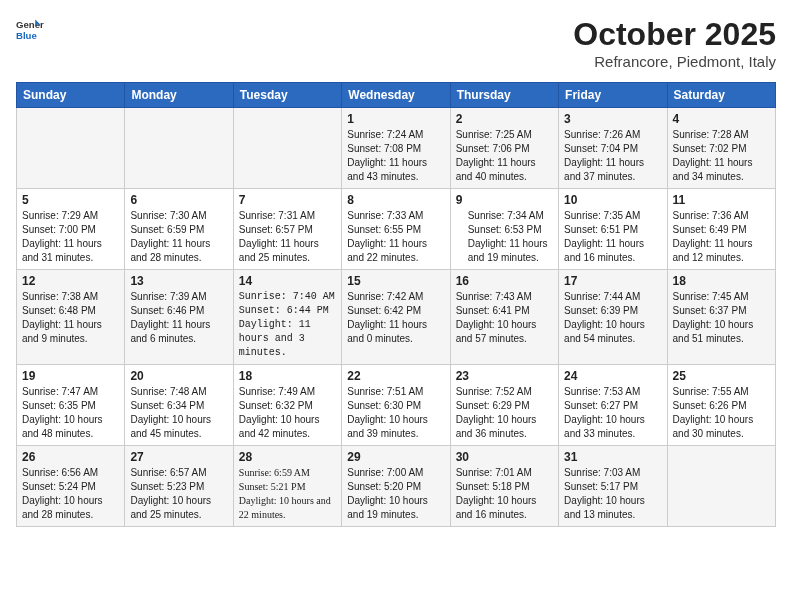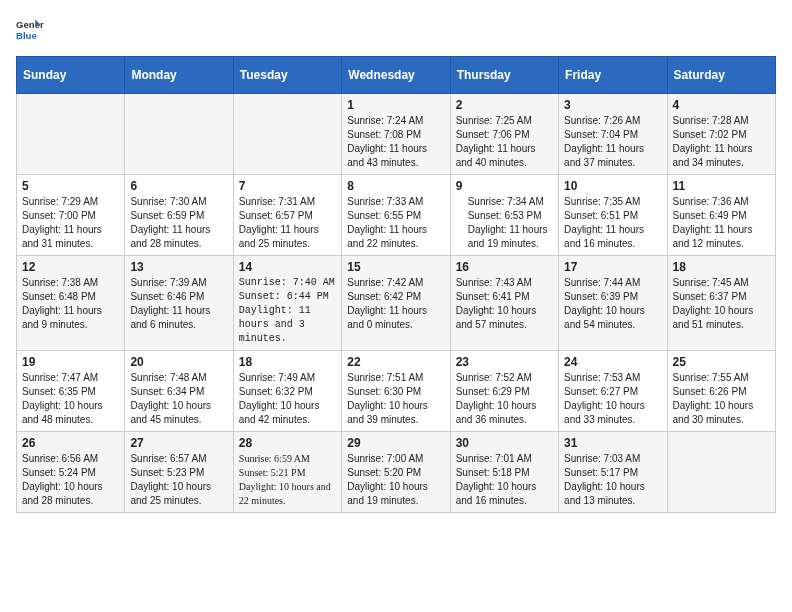--- a/index.html
+++ b/index.html
@@ -32,21 +32,21 @@
     .calendar {
       width: 100%;
       border-collapse: collapse;
       border: 1px solid #ccc;
     }
     .calendar th {
       background: #2c6abf;
       color: #fff;
       font-size: 12px;
       font-weight: bold;
-      padding: 11px 6px;
+      padding: 5px 6px;
       border: 1px solid #2155a3;
       text-align: left;
     }
     .calendar td {
       vertical-align: top;
       border: 1px solid #ccc;
       padding: 4px 5px;
       font-size: 10.5px;
       color: #222;
       width: 108px;
@@ -86,20 +86,24 @@
 <body>
 
 <div class="header">
   <div class="logo">
     <svg class="logo-icon" viewBox="0 0 32 32" xmlns="http://www.w3.org/2000/svg">
       <text x="0" y="14" font-size="11" font-weight="bold" fill="#333">General</text>
       <text x="0" y="26" font-size="11" font-weight="bold" fill="#1a6abf">Blue</text>
       <polygon points="22,4 28,10 22,10" fill="#1a6abf"></polygon>
     </svg>
   </div>
+  <div class="title-block">
+    <div class="month-title">October 2025</div>
+    <div class="location">Refrancore, Piedmont, Italy</div>
+  </div>
 </div>
 
 <table class="calendar">
   <thead>
     <tr>
     <th>Sunday</th>
         <th>Monday</th>
         <th>Tuesday</th>
         <th>Wednesday</th>
         <th>Thursday</th>

